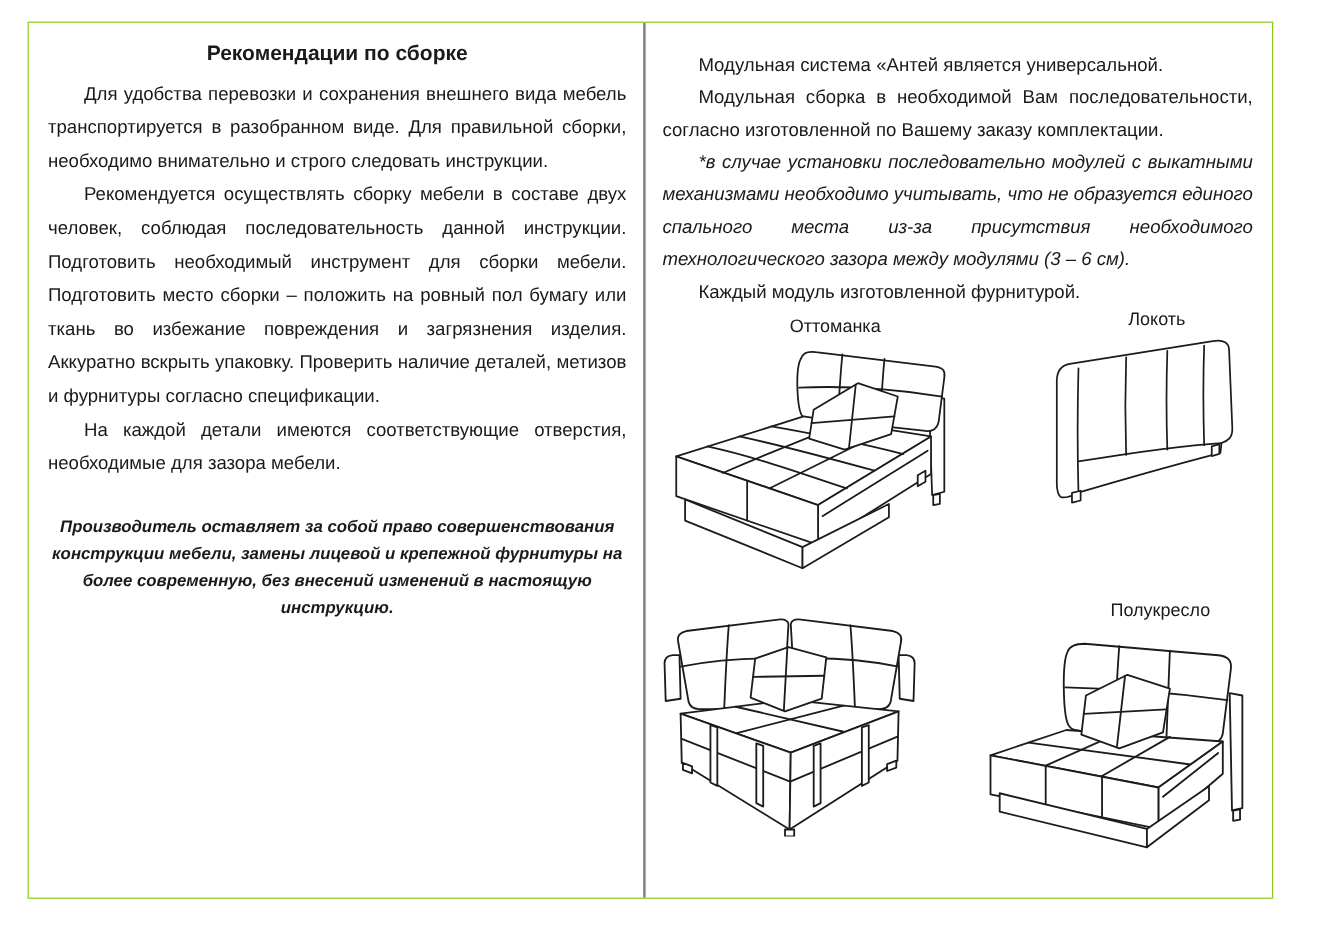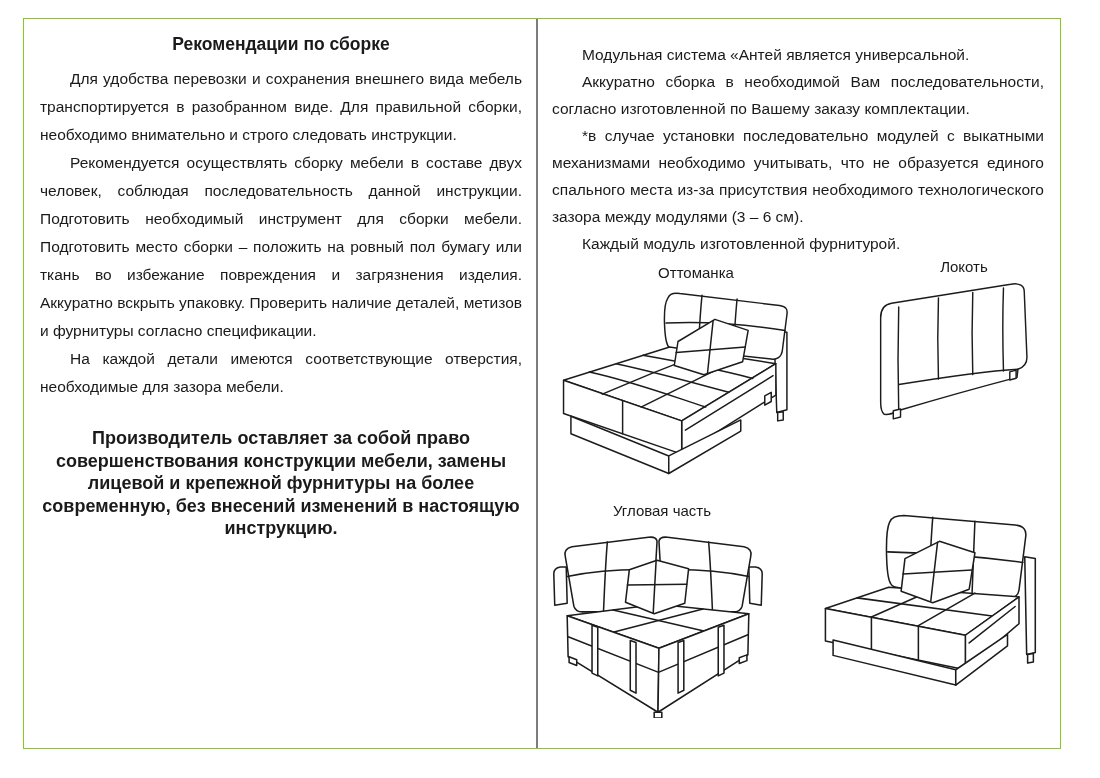--- a/index.html
+++ b/index.html
@@ -18,24 +18,24 @@
   .col-right{flex:1;border-left:2px solid #7d7d7d;position:relative;padding:22px 16px 0 14px;}
   p{margin:0;font-size:15.5px;line-height:28px;text-align:justify;}
   .col-right p{line-height:27px;}
   .indent{text-indent:30px;}
   .center{text-align:center;}
   .page-title{
     margin:0 0 8px 0;font-size:17.5px;line-height:26px;font-weight:bold;
     text-align:center;
   }
   .bi{font-weight:bold;font-style:italic;}
-  .it{}
+  .it{font-style:italic;}
   .footer-note{
-    margin-top:26px;font-size:18px;line-height:22.5px;text-align:center;
-    font-weight:bold;
+    margin-top:26px;font-size:14px;line-height:22.5px;text-align:center;
+    font-weight:bold;font-style:italic;
   }
   .fig{position:absolute;}
   .fig-label{font-size:15px;line-height:19px;text-align:center;margin-bottom:2px;white-space:nowrap;}
   .fig svg{display:block;}
   .lineart path{fill:none;stroke:#1c1c1c;stroke-width:1.6;stroke-linecap:round;stroke-linejoin:round;}
   .lineart path.f{fill:#ffffff;}
 </style>
 </head>
 <body>
 
@@ -45,21 +45,21 @@
     <div class="col col-left">
       <h1 class="page-title">Рекомендации по сборке</h1>
       <p class="indent">Для удобства перевозки и сохранения внешнего вида мебель транспортируется в разобранном виде. Для правильной сборки, необходимо внимательно и строго следовать инструкции.</p>
       <p class="indent">Рекомендуется осуществлять сборку мебели в составе двух человек, соблюдая последовательность данной инструкции. Подготовить необходимый инструмент для сборки мебели. Подготовить место сборки – положить на ровный пол бумагу или ткань во избежание повреждения и загрязнения изделия. Аккуратно вскрыть упаковку. Проверить наличие деталей, метизов и фурнитуры согласно спецификации.</p>
       <p class="indent">На каждой детали имеются соответствующие отверстия, необходимые для зазора мебели.</p>
       <p class="footer-note">Производитель оставляет за собой право совершенствования конструкции мебели, замены лицевой и крепежной фурнитуры на более современную, без внесений изменений в настоящую инструкцию.</p>
     </div>
 
     <div class="col col-right">
       <p class="indent">Модульная система «Антей является универсальной.</p>
-      <p class="indent">Аккуратно сборка в необходимой Вам последовательности, согласно изготовленной по Вашему заказу комплектации.</p>
+      <p class="indent">Модульная сборка в необходимой Вам последовательности, согласно изготовленной по Вашему заказу комплектации.</p>
       <p class="it indent">*в случае установки последовательно модулей с выкатными механизмами необходимо учитывать, что не образуется единого спального места из-за присутствия необходимого технологического зазора между модулями (3 – 6 см).</p>
       <p class="indent">Каждый модуль изготовленной фурнитурой.</p>
 
       <div class="fig" style="left:20px;top:244px;width:240px;">
         <div class="fig-label" style="transform:translateX(18px);">Оттоманка</div>
         <svg class="lineart" width="240" height="199" viewBox="0 0 260 215">
           <path class="f" d="M234,50 L248,52 L248,136 L237,139 Z"></path>
           <path class="f" d="M238,139 L244,138 L244,147 L238,148 Z"></path>
           <path class="f" d="M120,68 C115,62 113,24 119,15 C121,10 126,9 132,10 L240,23 C247,24 249,27 248,33 L243,72 C242,79 237,82 231,81 L130,70 C125,70 122,70 120,68 Z"></path>
           <path d="M156,12 C154,32 153,50 152,69"></path>
@@ -92,21 +92,20 @@
           <path d="M36,118 C85,110 135,103 168,101"></path>
           <path d="M80,22 C79,52 79,82 80,112"></path>
           <path d="M118,16 C117,46 117,76 118,107"></path>
           <path d="M152,11 C151,40 151,70 152,103"></path>
           <path class="f" d="M30,147 L38,145 L38,154 L30,156 Z"></path>
           <path class="f" d="M159,104 L166,102 L166,111 L159,113 Z"></path>
         </svg>
       </div>
 
       <div class="fig" style="left:10px;top:482px;width:220px;">
-        <div class="fig-label" style="transform:translateX(4px);">Угловая часть</div>
         <svg class="lineart" width="220" height="196" viewBox="0 0 230 205">
           <path class="f" d="M7,87 L6,54 Q6,48 13,47 L19,47 L20,85 Z"></path>
           <path class="f" d="M211,85 L210,47 L217,47 Q224,48 224,54 L223,87 Z"></path>
           <path class="f" d="M27,88 L18,36 Q16,28 25,26 L105,16 Q113,15 114,20 L112,55 L104,94 L36,94 Q29,94 27,88 Z"></path>
           <path d="M20,57 C50,51 80,49 111,50"></path>
           <path d="M62,21 C60,45 59,70 58,94"></path>
           <path class="f" d="M203,88 L212,36 Q214,28 205,26 L125,16 Q117,15 116,20 L118,55 L126,94 L194,94 Q201,94 203,88 Z"></path>
           <path d="M210,57 C180,51 150,49 119,50"></path>
           <path d="M168,21 C170,45 171,70 172,94"></path>
           <path class="f" d="M20,98 L115,86 L210,96 L116,132 Z"></path>
@@ -123,20 +122,21 @@
           <path class="f" d="M22,141 L30,144 L30,150 L22,147 Z"></path>
           <path class="f" d="M200,142 L208,139 L208,145 L200,148 Z"></path>
           <path class="f" d="M111,199 L119,199 L119,205 L111,205 Z"></path>
           <path class="f" d="M85,50 L114,40 L147,49 L143,85 L111,96 L81,84 Z"></path>
           <path d="M113,41 L110,95"></path>
           <path d="M83,66 L145,65"></path>
         </svg>
       </div>
 
       <div class="fig" style="left:274px;top:480px;width:230px;">
+        <div class="fig-label" style="transform:translateX(40px);">Полукресло</div>
         <svg class="lineart" width="230" height="192" viewBox="0 0 240 200">
           <path class="f" d="M222,60 L233,62 L233,160 L224,162 Z"></path>
           <path class="f" d="M225,162 L231,161 L231,170 L225,171 Z"></path>
           <path class="f" d="M82,88 C77,80 76,34 81,24 C83,18 89,17 96,17 L212,27 C221,28 224,32 223,39 L216,95 C215,102 209,104 202,103 L94,93 C87,92 84,92 82,88 Z"></path>
           <path d="M126,19 C124,44 123,68 122,95"></path>
           <path d="M170,23 C169,48 168,72 167,99"></path>
           <path d="M79,55 C125,56 175,60 220,66"></path>
           <path class="f" d="M14,114 L80,92 L216,102 L160,142 Z"></path>
           <path d="M62,123 L125,95"></path>
           <path d="M111,132 L170,98"></path>

